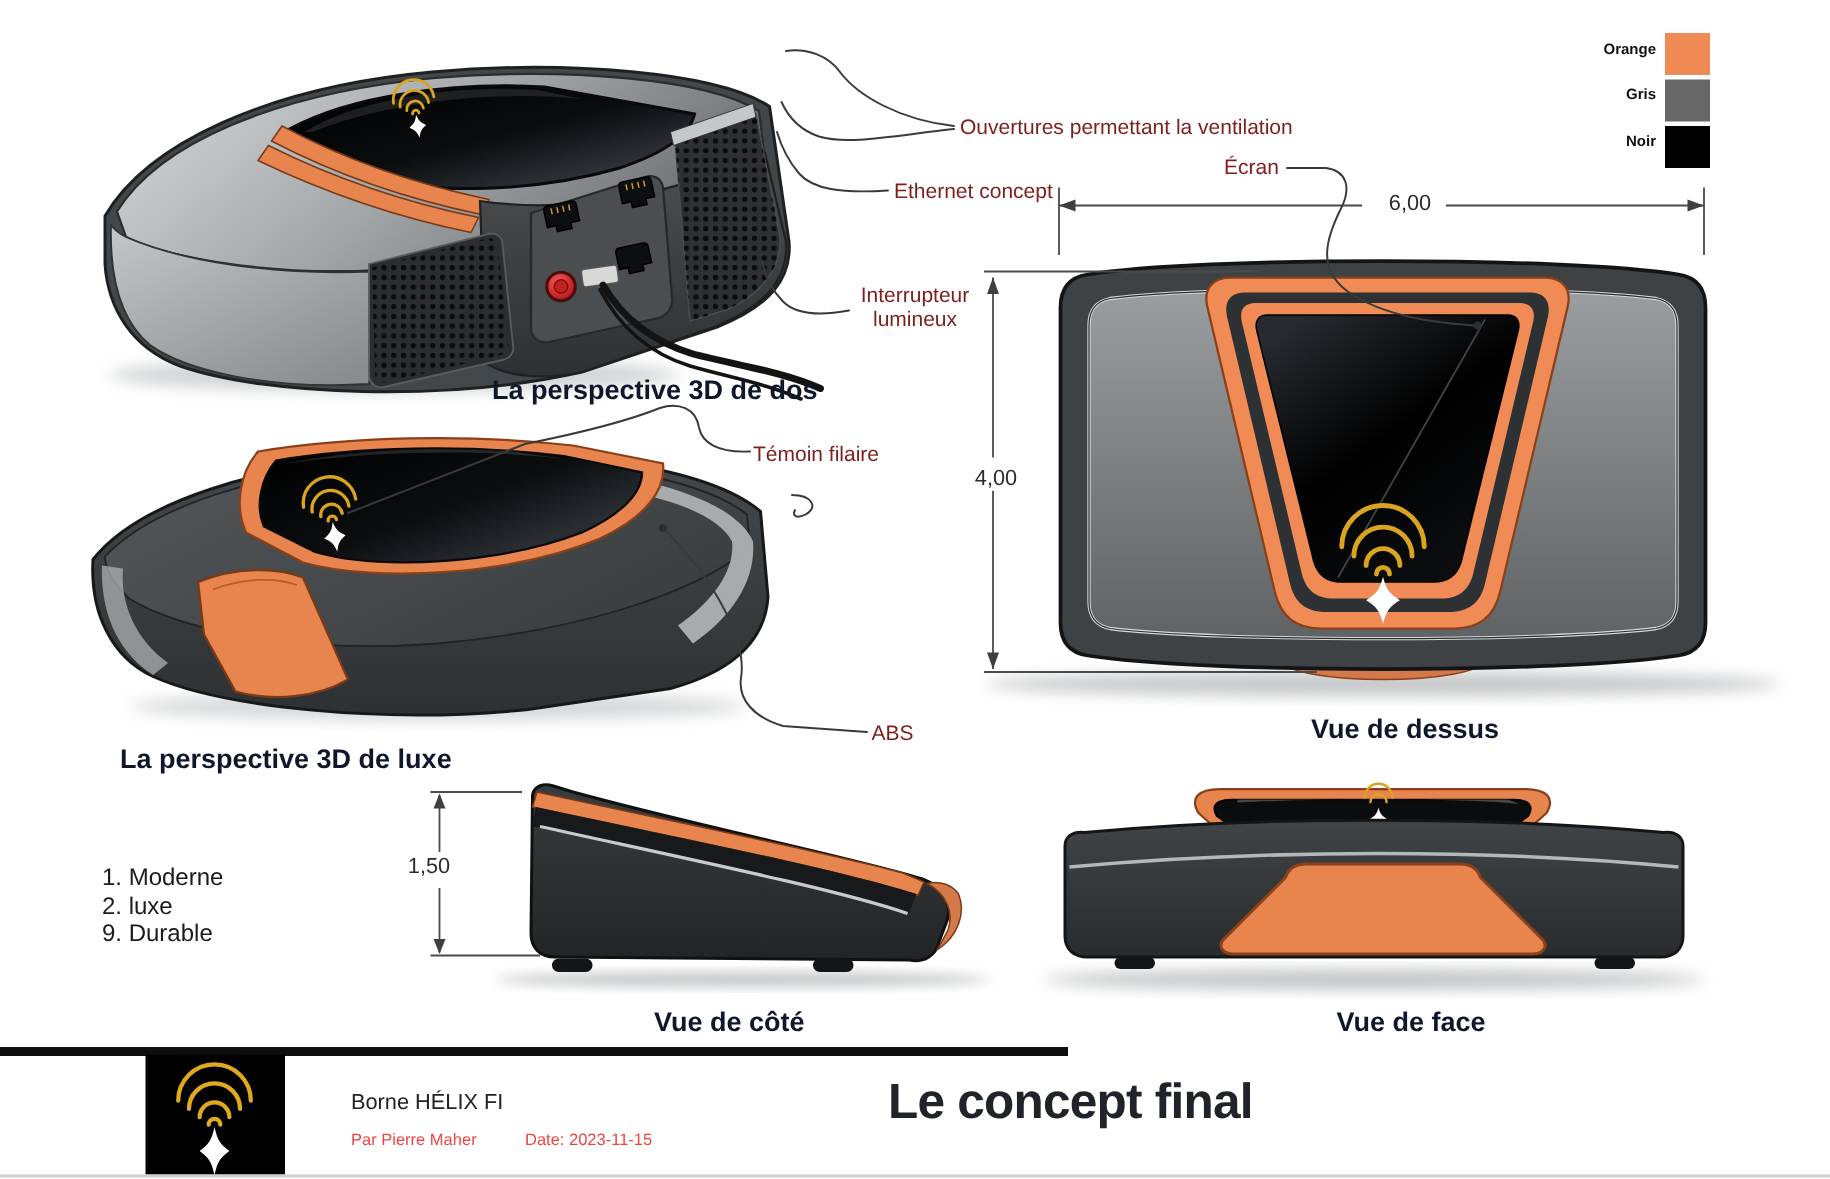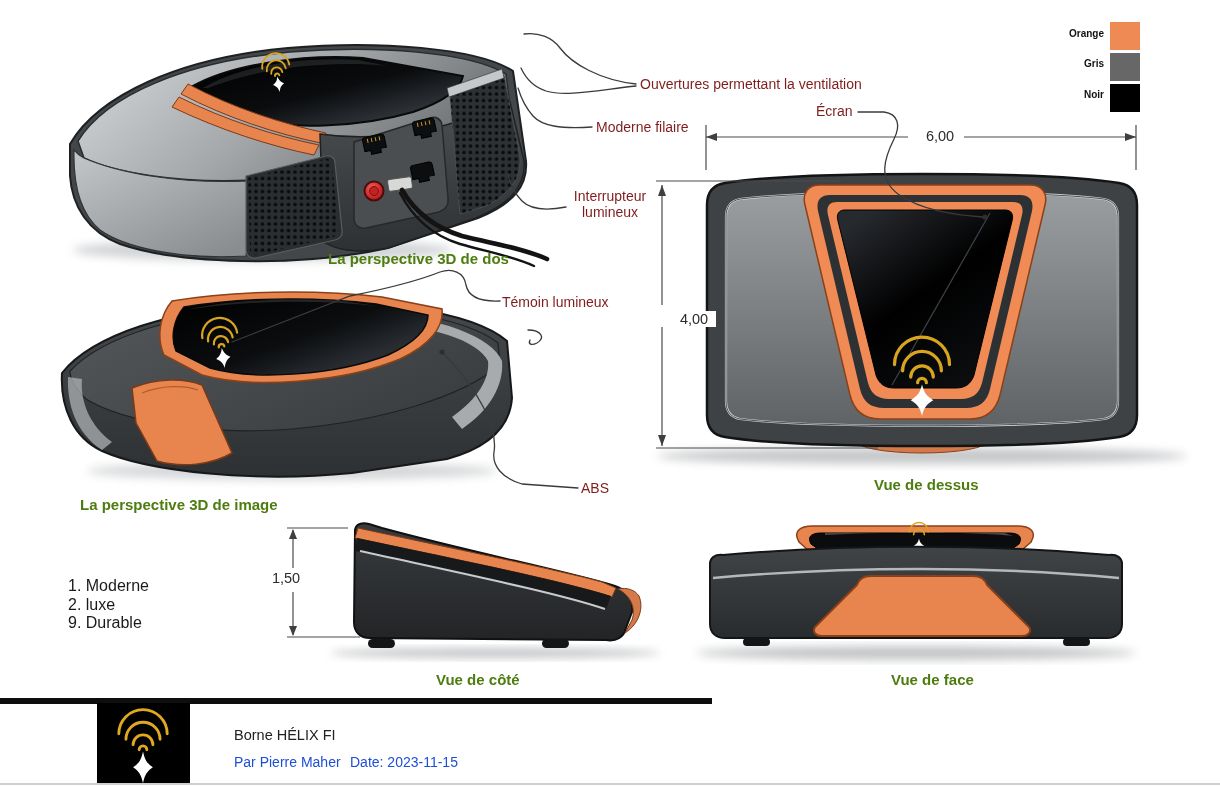--- a/index.html
+++ b/index.html
@@ -1,28 +1,28 @@
 <!DOCTYPE html>
 <html><head>
 <meta charset="utf-8">
 <style>
   html,body{margin:0;padding:0;background:#ffffff;}
   #canvas{position:relative;width:1220px;height:786px;background:#ffffff;overflow:hidden;
           font-family:"Liberation Sans", sans-serif;color:#1d1d1d;}
   .abs{position:absolute;}
   svg{position:absolute;overflow:visible;}
   .ann{font-size:14px;color:#7f1d1d;white-space:nowrap;}
-  .cap{font-size:15px;font-weight:bold;color:#4d7c0f;white-space:nowrap;}
+  .cap{font-size:18px;font-weight:bold;color:#0f172a;white-space:nowrap;}
   .dim{font-size:14.5px;color:#2b2b2b;text-align:center;background:#fff;padding:0 2px;white-space:nowrap;}
   .legend-label{font-size:10px;font-weight:bold;color:#111;width:70px;text-align:right;}
   .swatch{width:30px;height:28px;}
   .feature-line{font-size:16px;line-height:18.5px;color:#1a1a1a;white-space:nowrap;}
   .footer-bar{background:#0e0e0e;}
   .ft-big{font-size:14.5px;line-height:15px;color:#222;white-space:nowrap;}
-  .ft-small{font-size:14px;color:#1d4ed8;white-space:nowrap;}
+  .ft-small{font-size:11px;color:#ef4444;white-space:nowrap;}
   .concept-title{font-size:33px;font-weight:bold;letter-spacing:-0.5px;color:#20242a;white-space:nowrap;}
   .switch-label{width:110px;text-align:center;line-height:15.5px;}
   .bottom-rule{background:#cfcfcf;}
 </style>
 </head>
 <body>
 
 <div id="canvas">
 
   <svg style="left:58px;top:26px;" width="505" height="232" viewBox="0 0 505 232">
@@ -340,35 +340,35 @@
   </svg>
 
   <div class="abs legend-label" style="left:1034px;top:28px;">Orange</div>
   <div class="abs swatch" style="left: 1110px; top: 22px; background: rgb(240, 138, 85);"></div>
   <div class="abs legend-label" style="left:1034px;top:58px;">Gris</div>
   <div class="abs swatch" style="left: 1110px; top: 53px; background: rgb(103, 103, 103);"></div>
   <div class="abs legend-label" style="left:1034px;top:89px;">Noir</div>
   <div class="abs swatch" style="left: 1110px; top: 84px; background: rgb(0, 0, 0);"></div>
 
   <div class="abs ann" style="left:640px;top:76px;">Ouvertures permettant la ventilation</div>
-  <div class="abs ann" style="left:596px;top:119px;">Moderne filaire</div>
+  <div class="abs ann" style="left:596px;top:119px;">Ethernet concept</div>
   <div class="abs ann switch-label" style="left:555px;top:189px;">
     <div>Interrupteur</div>
     <div>lumineux</div>
   </div>
-  <div class="abs ann" style="left:502px;top:294px;">Témoin lumineux</div>
+  <div class="abs ann" style="left:502px;top:294px;">Témoin filaire</div>
   <div class="abs ann" style="left:581px;top:480px;">ABS</div>
   <div class="abs ann" style="left:816px;top:103px;">Écran</div>
 
   <div class="abs dim" style="left:916px;top:128px;width:44px;">6,00</div>
-  <div class="abs dim" style="left:672px;top:311px;width:40px;">4,00</div>
+  <div class="abs dim" style="left:642px;top:311px;width:40px;">4,00</div>
   <div class="abs dim" style="left:264px;top:570px;width:40px;">1,50</div>
 
   <div class="abs cap" style="left:328px;top:250px;">La perspective 3D de dos</div>
-  <div class="abs cap" style="left:80px;top:496px;">La perspective 3D de image</div>
+  <div class="abs cap" style="left:80px;top:496px;">La perspective 3D de luxe</div>
   <div class="abs cap" style="left:874px;top:476px;">Vue de dessus</div>
   <div class="abs cap" style="left:436px;top:671px;">Vue de côté</div>
   <div class="abs cap" style="left:891px;top:671px;">Vue de face</div>
 
   <div class="abs" style="left:68px;top:577px;">
     <div class="feature-line">1. Moderne</div>
     <div class="feature-line">2. luxe</div>
     <div class="feature-line">9. Durable</div>
   </div>
 
@@ -384,16 +384,17 @@
           <path d="M -3.5,12.5 A 3.5 3.5 0 0 1 3.5,12.5"></path>
         </g>
         <path d="M 0,14 C 1.8,22 3.5,24.5 9,28.5 C 3.5,32.5 1.8,35 0,43 C -1.8,35 -3.5,32.5 -9,28.5 C -3.5,24.5 -1.8,22 0,14 Z" fill="#FFFFFF"></path>
       </g>
     </svg>
   </div>
 
   <div class="abs ft-big" style="left:234px;top:728px;">Borne HÉLIX FI</div>
   <div class="abs ft-small" style="left:234px;top:754px;">Par Pierre Maher</div>
   <div class="abs ft-small" style="left:350px;top:754px;">Date: 2023-11-15</div>
+  <div class="abs concept-title" style="left:592px;top:715px;">Le concept final</div>
 
   <div class="abs bottom-rule" style="left:0;top:783px;width:1220px;height:1.5px;"></div>
 
 </div>
 
 </body></html>

